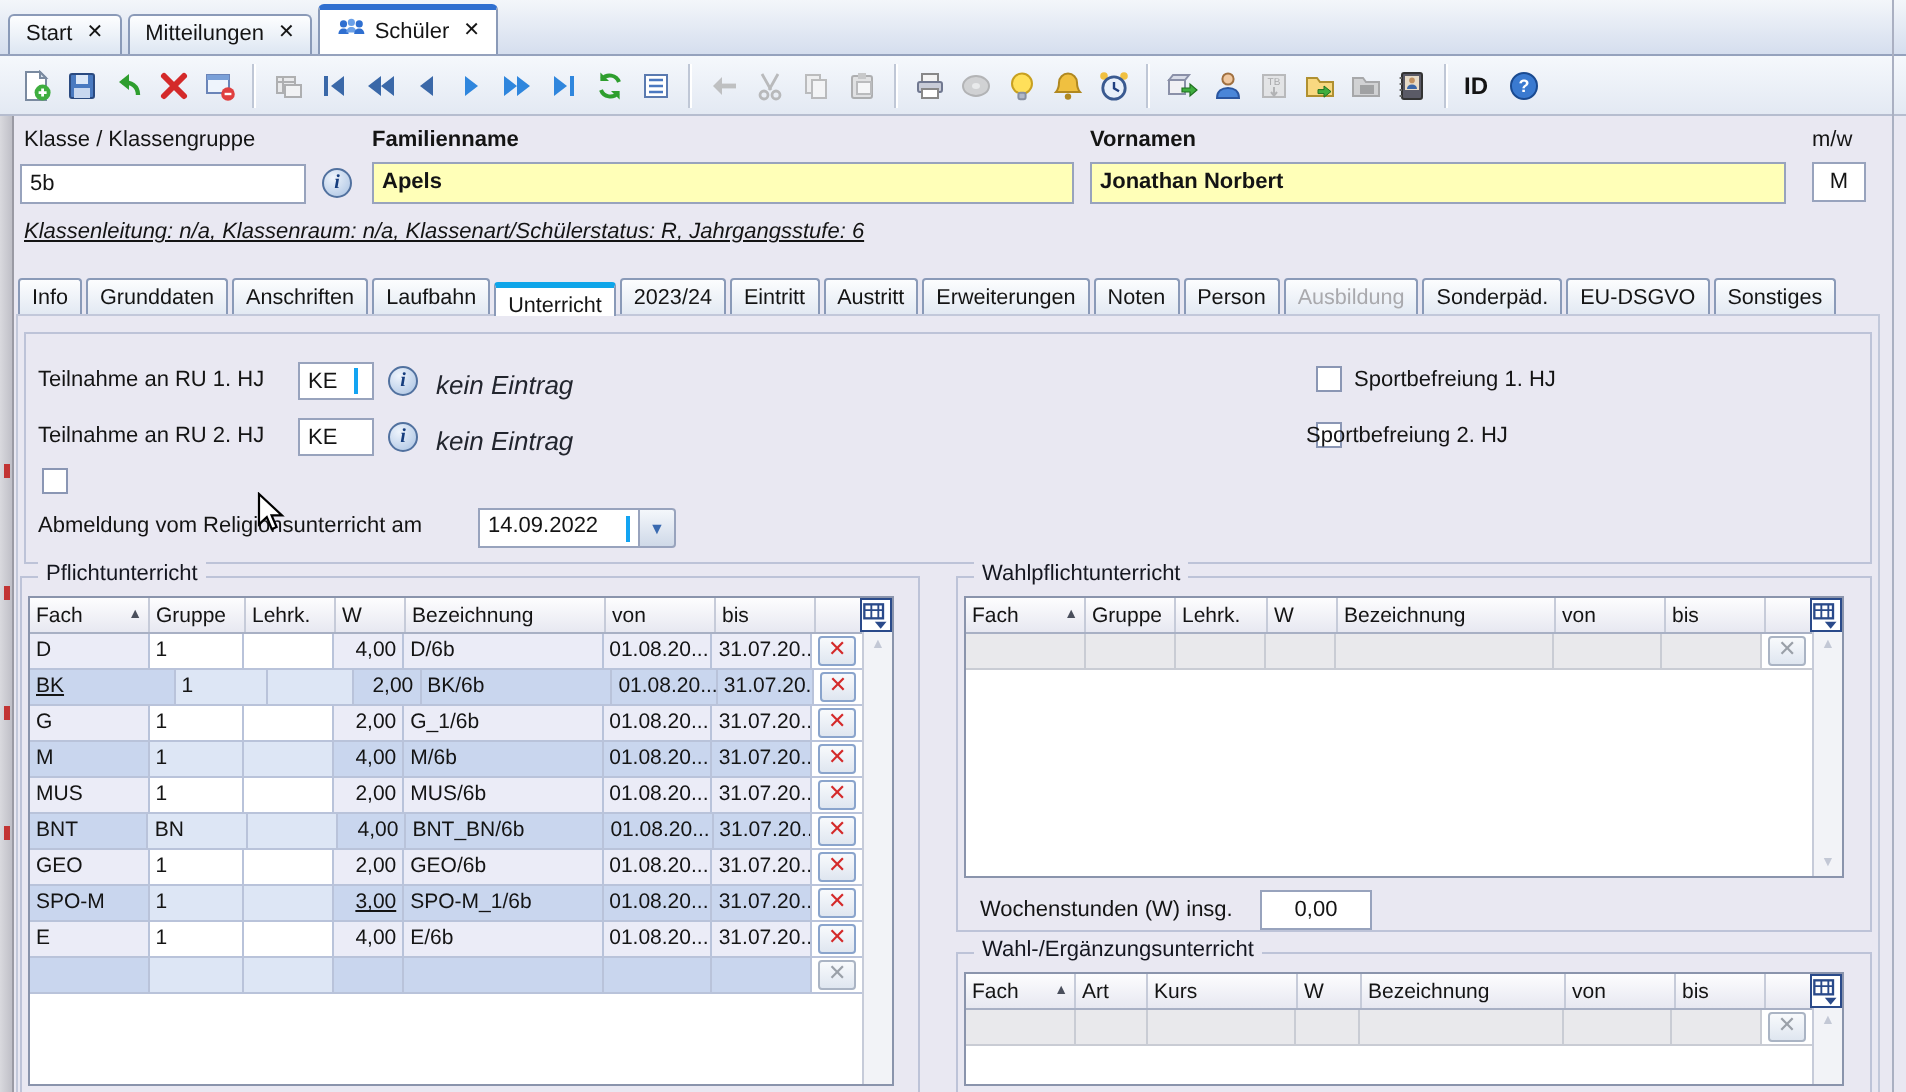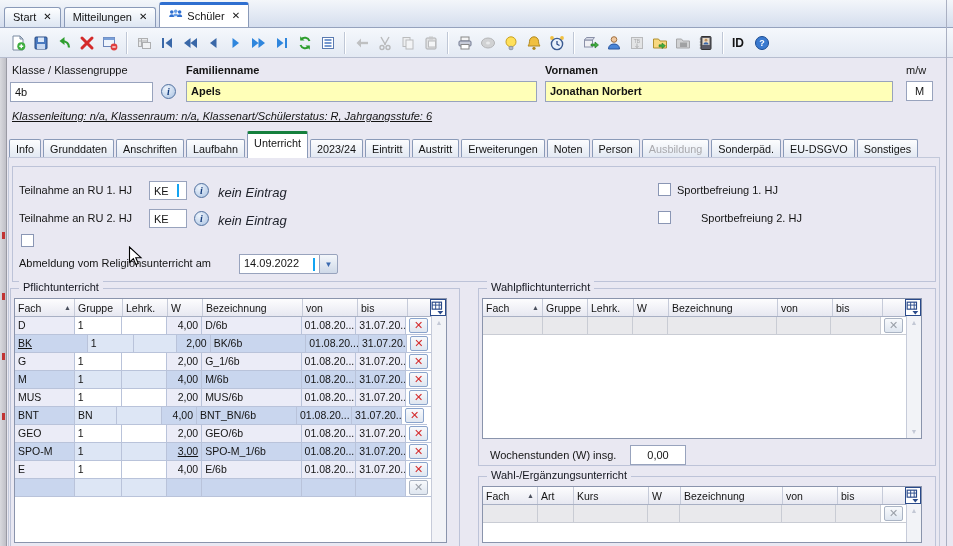--- a/index.html
+++ b/index.html
@@ -42,21 +42,21 @@
     background:radial-gradient(circle at 35% 30%, #eef4fc, #a9c2e2); border:1px solid #51719f;
     color:#163e7e; font-family:"Liberation Serif",serif; font-style:italic; font-weight:bold;
     font-size:10px; text-align:center; line-height:13px; }
 
   
   .dtabs { position:absolute; left:9px; top:134px; width:940px; height:24px;
     display:flex; align-items:flex-end; }
   .dtab { display:inline-block; padding:3px 6px 4px; margin-right:2px; white-space:nowrap;
     background:linear-gradient(#fcfdfe,#e1e8f2); border:1px solid #8a9ab8; border-bottom:none;
     border-radius:2px 2px 0 0; height:19px; font-size:10.8px; }
-  .dtab.active { background:#fff; border-top:3px solid #15803d; height:27px; z-index:2; }
+  .dtab.active { background:#fff; border-top:3px solid #0ea5e9; height:17px; z-index:2; }
   .dtab.disabled { color:#a9a9ad; }
 
   .content-panel { position:absolute; left:8px; top:157px; width:932px; height:389px;
     border:1px solid #c2c8da; border-bottom:none; background:#e9e8f2; }
 
   
   .gb { position:absolute; border:1px solid #bdc3d8; }
   .gb-legend { position:absolute; top:-8px; left:8px; background:#e9e8f2; padding:0 4px;
     font-size:11px; color:#14161f; white-space:nowrap; }
 
@@ -340,21 +340,21 @@
       </svg>
     </span>
   </div>
 
 <div class="header-form">
   <span class="lbl" style="left:12px;top:6px">Klasse / Klassengruppe</span>
   <span class="lbl bold" style="left:186px;top:6px">Familienname</span>
   <span class="lbl bold" style="left:545px;top:6px">Vornamen</span>
   <span class="lbl" style="left:906px;top:6px">m/w</span>
 
-  <div class="input" style="left:10px;top:24px;width:143px">4b</div>
+  <div class="input" style="left:10px;top:24px;width:143px">5b</div>
   <span class="info-icon" style="left:161px;top:26px">i</span>
   <div class="input yellow bold" style="left:186px;top:23px;width:351px;height:21px">Apels</div>
   <div class="input yellow bold" style="left:545px;top:23px;width:348px;height:21px">Jonathan Norbert</div>
   <div class="input center" style="left:906px;top:23px;width:27px">M</div>
 
   <div class="class-info" style="left:12px;top:52px">Klassenleitung: n/a, Klassenraum: n/a, Klassenart/Schülerstatus: R, Jahrgangsstufe: 6</div>
 </div>
 
 <div class="dtabs" id="detail-tabs">
     <span class="dtab">Info</span>
@@ -384,21 +384,21 @@
   <span class="hint" style="left:205px;top:18px">kein Eintrag</span>
 
   <span class="lbl" style="left:6px;top:45px">Teilnahme an RU 2. HJ</span>
   <div class="input" style="left:136px;top:42px;width:38px;height:19px">KE</div>
   <span class="info-icon" style="left:181px;top:44px">i</span>
   <span class="hint" style="left:205px;top:46px">kein Eintrag</span>
 
   <span class="cb" style="left:645px;top:16px"></span>
   <span class="cb-label" style="left:664px;top:17px">Sportbefreiung 1. HJ</span>
   <span class="cb" style="left:645px;top:44px"></span>
-  <span class="cb-label" style="left:688px;top:45px">Sportbefreiung 2. HJ</span>
+  <span class="cb-label" style="left:640px;top:45px">Sportbefreiung 2. HJ</span>
 
   <span class="cb" style="left:8px;top:67px"></span>
 
   <span class="lbl" style="left:6px;top:90px">Abmeldung vom Religionsunterricht am</span>
   <div class="combo" style="left:226px;top:87px">
     <div class="combo-text">
       <span>14.09.2022</span>
       <span class="caret" style="right:4px;top:3px;height:13px"></span>
     </div>
     <div class="combo-btn">
@@ -498,21 +498,21 @@
           <div class="g-cell num" style="width: 35px;">2,00</div>
           <div class="g-cell" style="width: 100px;">MUS/6b</div>
           <div class="g-cell" style="width: 55px;">01.08.20...</div>
           <div class="g-cell" style="width: 50px;">31.07.20...</div>
           <div class="g-cell delc r-light" style="width: 25px; background: transparent;">
             <div class="delbtn">✕</div>
           </div>
         </div>
         <div class="grid-row r-blue">
           <div class="g-cell" style="width: 60px;">BNT</div>
-          <div class="g-cell editc" style="width: 42px;">BN</div>
+          <div class="g-cell editc" style="width: 50px;">BN</div>
           <div class="g-cell editc" style="width: 45px;"></div>
           <div class="g-cell num" style="width: 35px;">4,00</div>
           <div class="g-cell" style="width: 100px;">BNT_BN/6b</div>
           <div class="g-cell" style="width: 55px;">01.08.20...</div>
           <div class="g-cell" style="width: 50px;">31.07.20...</div>
           <div class="g-cell delc r-blue" style="width: 25px; background: transparent;">
             <div class="delbtn">✕</div>
           </div>
         </div>
         <div class="grid-row r-light">

